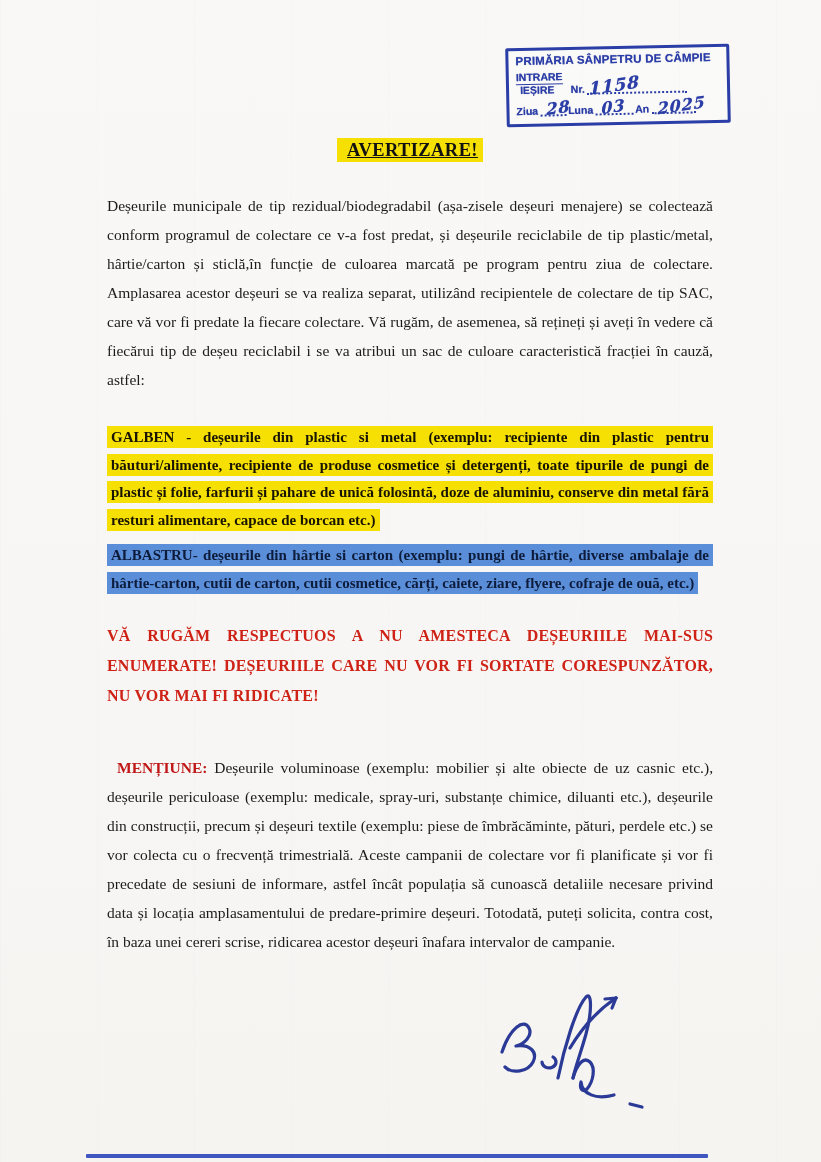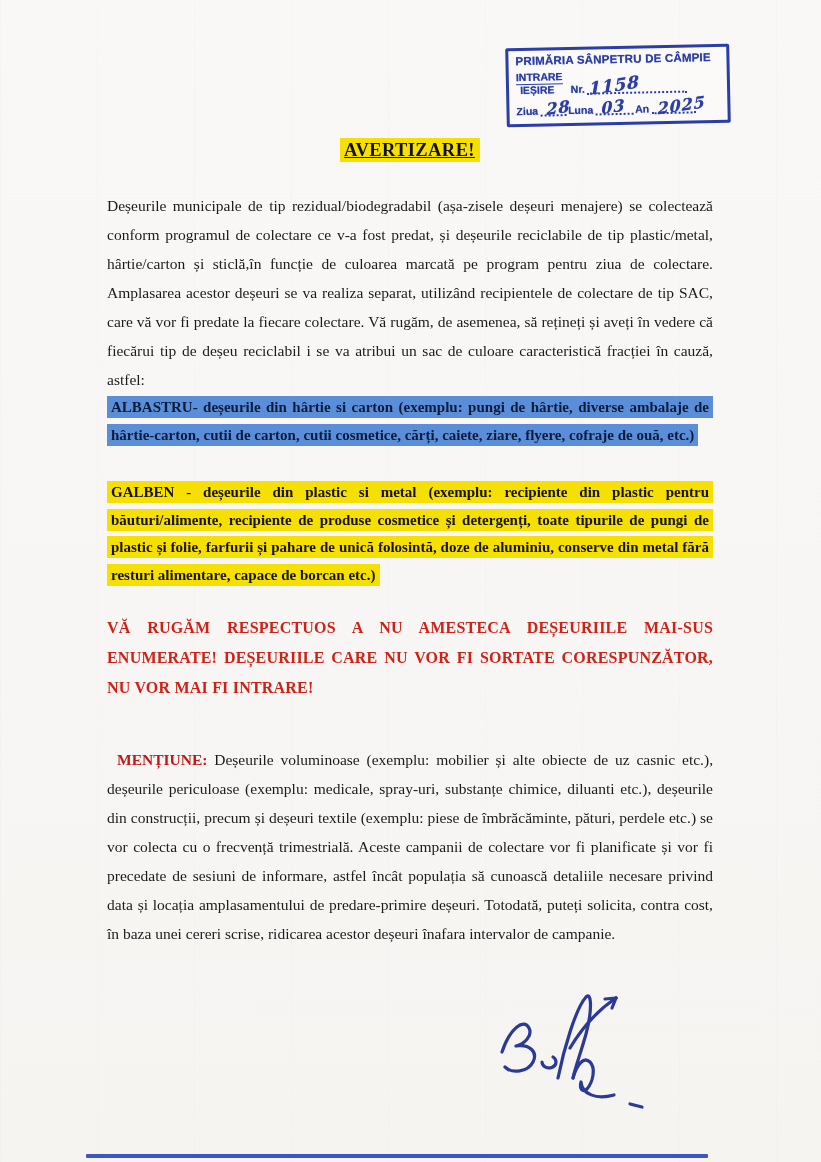--- a/index.html
+++ b/index.html
@@ -47,21 +47,21 @@
     font-size:16px;transform:rotate(-7deg) skewX(-8deg);
     color:#2b3da6;letter-spacing:1px;white-space:nowrap;
   }
   .hand-big{font-size:17px;left:2px;}
   
   .content{padding:0 108px 0 107px;}
   .doc-title-wrap{margin-top:138px;text-align:center;}
   .doc-title{
     display:inline-block;background:#f6e003;color:#111;
     font-size:18.5px;font-weight:bold;text-decoration:underline;
-    padding:2px 5px 1px 4px;letter-spacing:0.4px;
+    padding:2px 5px 1px 10px;letter-spacing:0.4px;
   }
   .para{
     margin:0;text-align:justify;
     font-size:15.5px;line-height:29px;color:#1b1b1b;
   }
   .intro{margin-top:29px;}
   .frac{margin:0 0 8px 0;text-align:justify;font-size:15px;line-height:27.5px;font-weight:bold;}
   .frac .hl{
     padding:3px 4px;
     -webkit-box-decoration-break:clone;box-decoration-break:clone;
@@ -124,26 +124,26 @@
   <div class="content">
 
     <div class="doc-title-wrap">
       <span class="doc-title">AVERTIZARE!</span>
     </div>
 
     <div class="intro">
       <p class="para">Deșeurile municipale de tip rezidual/biodegradabil (așa-zisele deșeuri menajere) se colectează conform programul de colectare ce v-a fost predat, și deșeurile reciclabile de tip plastic/metal, hârtie/carton și sticlă,în funcție de culoarea marcată pe program pentru ziua de colectare. Amplasarea acestor deșeuri se va realiza separat, utilizând recipientele de colectare de tip SAC, care vă vor fi predate la fiecare colectare. Vă rugăm, de asemenea, să rețineți și aveți în vedere că fiecărui tip de deșeu reciclabil i se va atribui un sac de culoare caracteristică fracției în cauză, astfel:</p>
     </div>
 
+    <p class="frac frac-galben"><span class="hl">GALBEN - deșeurile din plastic si metal (exemplu: recipiente din plastic pentru băuturi/alimente, recipiente de produse cosmetice și detergenți, toate tipurile de pungi de plastic și folie, farfurii și pahare de unică folosintă, doze de aluminiu, conserve din metal fără resturi alimentare, capace de borcan etc.)</span></p>
+
     <p class="frac frac-albastru"><span class="hl">ALBASTRU- deșeurile din hârtie si carton (exemplu: pungi de hârtie, diverse ambalaje de hârtie-carton, cutii de carton, cutii cosmetice, cărți, caiete, ziare, flyere, cofraje de ouă, etc.)</span></p>
 
-    <p class="frac frac-galben"><span class="hl">GALBEN - deșeurile din plastic si metal (exemplu: recipiente din plastic pentru băuturi/alimente, recipiente de produse cosmetice și detergenți, toate tipurile de pungi de plastic și folie, farfurii și pahare de unică folosintă, doze de aluminiu, conserve din metal fără resturi alimentare, capace de borcan etc.)</span></p>
 
-
-    <p class="para warning">VĂ RUGĂM RESPECTUOS A NU AMESTECA DEȘEURIILE MAI-SUS ENUMERATE! DEȘEURIILE CARE NU VOR FI SORTATE CORESPUNZĂTOR, NU VOR MAI FI INTRARE!</p>
+    <p class="para warning">VĂ RUGĂM RESPECTUOS A NU AMESTECA DEȘEURIILE MAI-SUS ENUMERATE! DEȘEURIILE CARE NU VOR FI SORTATE CORESPUNZĂTOR, NU VOR MAI FI RIDICATE!</p>
 
     <p class="para mention"><span class="mention-label">MENȚIUNE:</span> <span>Deșeurile voluminoase (exemplu: mobilier și alte obiecte de uz casnic etc.), deșeurile periculoase (exemplu: medicale, spray-uri, substanțe chimice, diluanti etc.), deșeurile din construcții, precum și deșeuri textile (exemplu: piese de îmbrăcăminte, pături, perdele etc.) se vor colecta cu o frecvență trimestrială. Aceste campanii de colectare vor fi planificate și vor fi precedate de sesiuni de informare, astfel încât populația să cunoască detaliile necesare privind data și locația amplasamentului de predare-primire deșeuri.  Totodată, puteți solicita, contra cost, în baza unei cereri scrise, ridicarea acestor deșeuri înafara intervalor de campanie.</span></p>
 
   </div>
 
   <div class="signature">
     <svg viewBox="0 0 200 130">
       <g fill="none" stroke="#2b3a96" stroke-width="3.2" stroke-linecap="round" stroke-linejoin="round">
 
         <path d="M24 70 C32 46 46 36 51 46 C55 54 46 62 38 64 C52 62 60 70 55 80 C50 90 34 92 27 85"></path>

